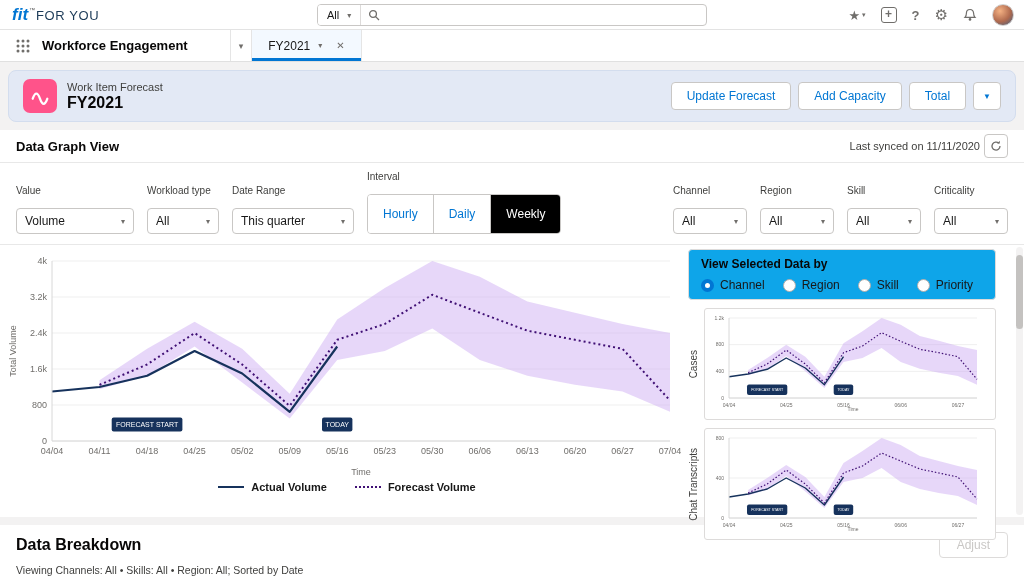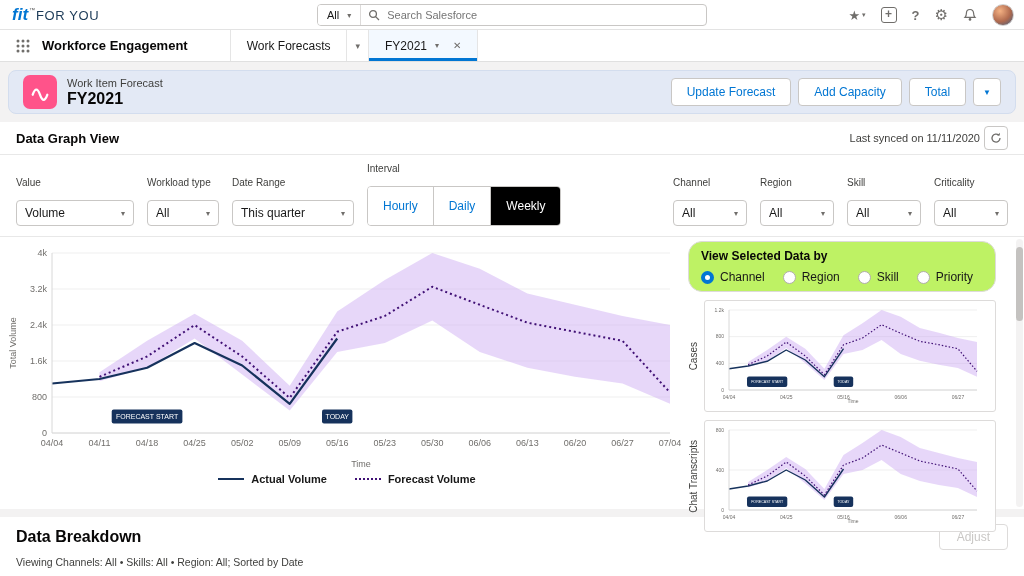--- a/index.html
+++ b/index.html
@@ -26,21 +26,21 @@
 .tabbar{height:32px;background:#fff;border-bottom:1px solid #e0e0e0;display:flex;align-items:stretch}
 .waffle{display:flex;align-items:center;padding:0 12px 0 16px;cursor:pointer}
 .appname{display:flex;align-items:center;font-size:13px;font-weight:bold;color:#080707;padding-right:42px;border-right:1px solid #e5e5e5}
 .tab{display:flex;align-items:center;gap:8px;padding:0 16px;border-right:1px solid #e5e5e5;font-size:12px;color:#181818;cursor:pointer;background:#fff}
 .tabchev{display:flex;align-items:center;padding:0 8px;border-right:1px solid #e5e5e5;color:#706e6b;font-size:9px;cursor:pointer}
 .tab.active{background:#f3f9ff;box-shadow:inset 0 -3px 0 #0176d3}
 .tab .x{font-size:10px;color:#706e6b;margin-left:6px}
 
 
 .bandwrap{padding:8px;background:#f3f2f2}
-.band{background:#e3e9f5;border:1px solid #d3ddee;border-radius:8px;height:44px;display:flex;align-items:center;padding:0 14px}
+.band{background:#e3e9f5;border:1px solid #d3ddee;border-radius:8px;height:52px;display:flex;align-items:center;padding:0 14px}
 .recicon{width:34px;height:34px;border-radius:7px;background:#ff538a;display:flex;align-items:center;justify-content:center;margin-right:10px;flex:0 0 auto}
 .rectype{font-size:11px;color:#3e3e3c}
 .rectitle{font-size:16px;font-weight:bold;color:#080707;margin-top:1px}
 .actions{margin-left:auto;display:flex;gap:7px;align-items:center}
 .btn{height:28px;padding:0 15px;background:#fff;border:1px solid #c9c7c5;border-radius:4px;color:#0176d3;font-size:12px;display:flex;align-items:center;cursor:pointer;white-space:nowrap}
 .btn.sq{padding:0 9px;font-size:8px;color:#0176d3}
 
 
 .graph{background:#fff}
 .gvhdr{height:32px;display:flex;align-items:center;padding:0 16px}
@@ -58,21 +58,21 @@
 .fspacer{flex:1}
 
 
 .chartrow{display:flex;height:272px;position:relative;background:#fff}
 .mainchart{width:688px;padding:4px 0 0 6px}
 .legend{display:flex;gap:28px;justify-content:center;font-size:11px;color:#181818;margin-top:0;font-weight:bold}
 .litem{display:flex;align-items:center}
 .sample{width:26px;height:0;border-top:2.5px solid #16325c;margin-right:7px}
 .sample.dotted{border-top:2.5px dotted #401075}
 .side{width:322px;display:flex;flex-direction:column;gap:8px;padding:4px 14px 0 0}
-.viewby{border:1px solid #dddbda;background:#bef264;padding:7px 12px;border-radius:14px}
+.viewby{border:1px solid #dddbda;background:#0ea5e9;padding:7px 12px;border-radius:4px}
 .vtitle{font-size:12px;font-weight:bold;color:#080707;margin-bottom:7px}
 .radios{display:flex;gap:18px}
 .radio{display:flex;align-items:center;gap:6px;font-size:12px;color:#181818;cursor:pointer}
 .rdot{width:13px;height:13px;border:1px solid #b0adab;border-radius:50%;background:#fff;flex:0 0 auto}
 .radio.checked .rdot{border:4px solid #0176d3}
 .minirow{display:flex;align-items:center;gap:2px}
 .mlabel{writing-mode:vertical-rl;transform:rotate(180deg);font-size:10px;color:#3e3e3c;width:14px;text-align:center}
 .minicard{flex:1;border:1px solid #dddbda;border-radius:3px;padding:2px;background:#fff}
 .vscroll{position:absolute;right:1px;top:2px;bottom:2px;width:7px;background:#f3f2f2;border-radius:4px}
 .vthumb{position:absolute;top:8px;height:74px;width:7px;background:#c4c2c0;border-radius:4px;cursor:pointer}
@@ -102,21 +102,20 @@
   <div class="search">
     <div class="scope">
       <span>All</span>
       <span class="chev">▾</span>
     </div>
     <div class="sbox">
       <svg width="12" height="12" viewBox="0 0 12 12">
           <circle cx="5" cy="5" r="3.4" fill="none" stroke="#706e6b" stroke-width="1.3"></circle>
           <line x1="7.6" y1="7.6" x2="11" y2="11" stroke="#706e6b" stroke-width="1.3"></line>
         </svg>
-      <input class="sinput" placeholder="Search Salesforce" style="">
     </div>
   </div>
   <div class="hicons">
     <span class="hic">
         <span>★</span>
         <span class="tinych">▾</span>
       </span>
     <span class="hic">
         <span class="addbox">+</span>
       </span>
@@ -142,23 +141,20 @@
           <circle cx="2" cy="7" r="1.5"></circle>
           <circle cx="7" cy="7" r="1.5"></circle>
           <circle cx="12" cy="7" r="1.5"></circle>
           <circle cx="2" cy="12" r="1.5"></circle>
           <circle cx="7" cy="12" r="1.5"></circle>
           <circle cx="12" cy="12" r="1.5"></circle>
         </g>
     </svg>
   </span>
   <div class="appname">Workforce Engagement</div>
-  <div class="tab">
-    <span>Work Forecasts</span>
-  </div>
   <div class="tabchev">
       <span>▾</span>
     </div>
   <div class="tab active">
     <span>FY2021</span>
     <span class="chev">▾</span>
     <span class="x">✕</span>
   </div>
 </nav>
 

